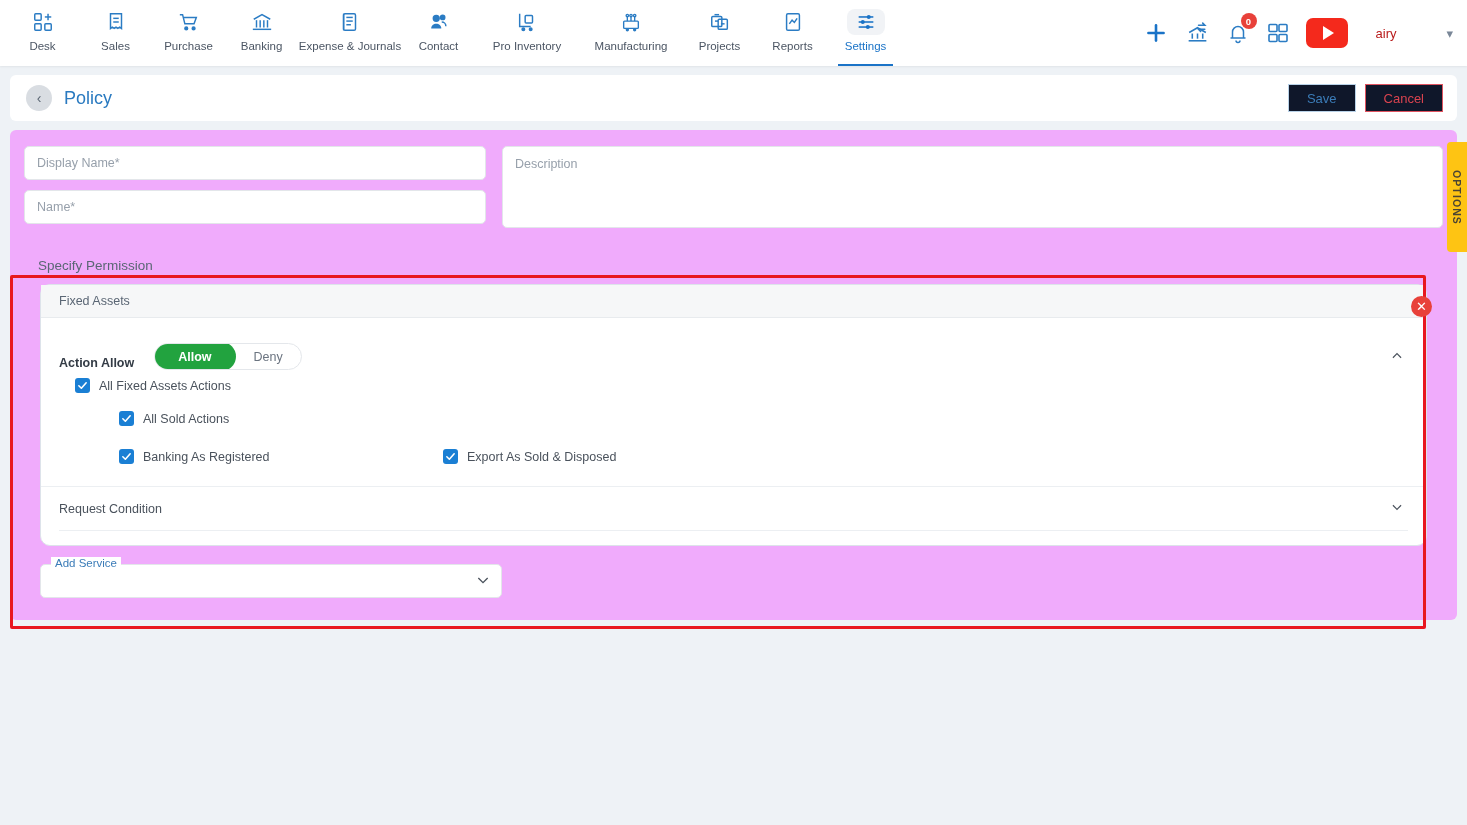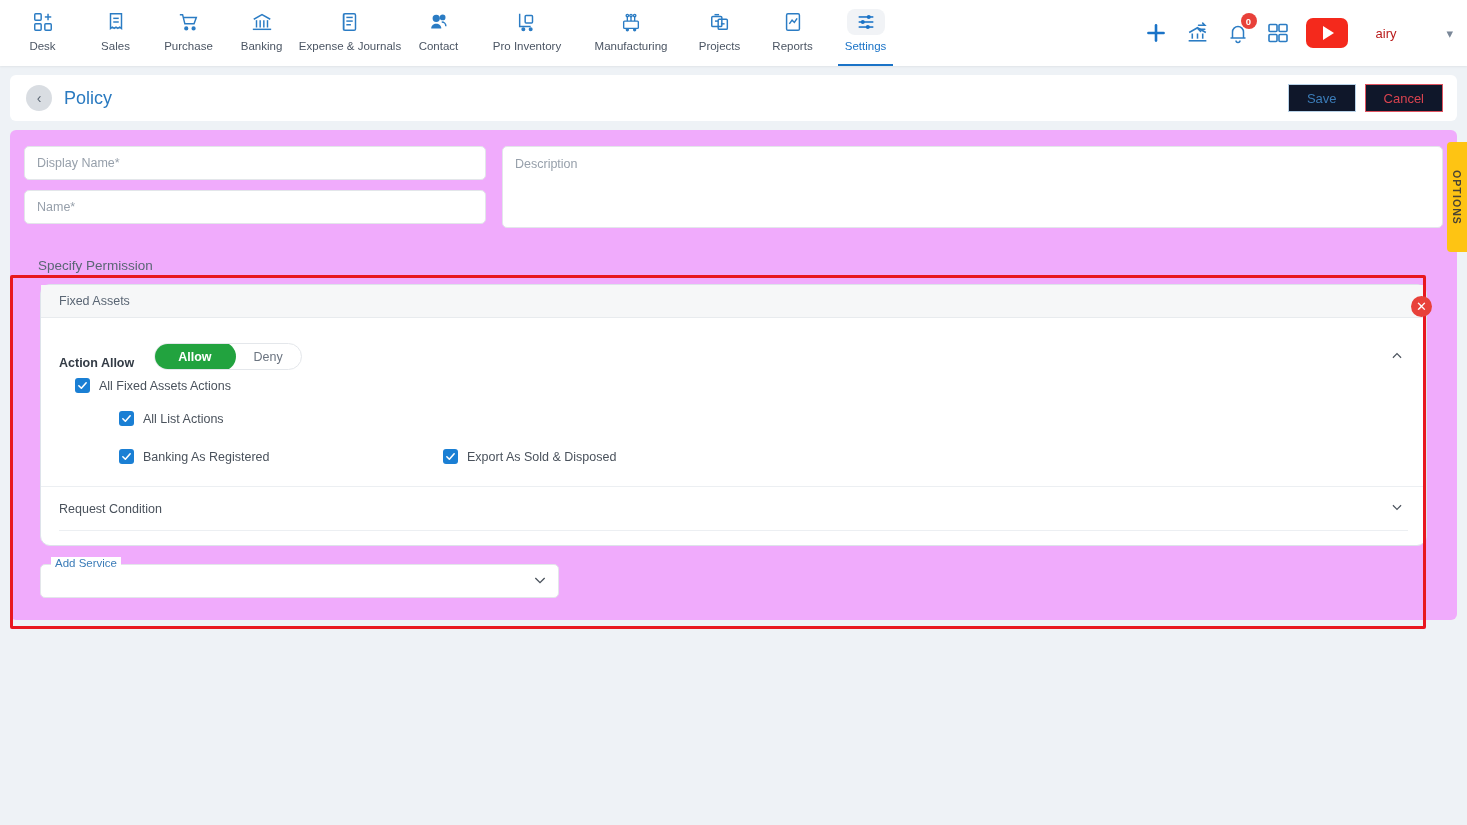--- a/index.html
+++ b/index.html
@@ -184,21 +184,21 @@
   .export-item:nth-child(2) { width: 324px; }
 
   .req-cond {
     display: flex; align-items: center; height: 44px;
     padding: 0 14px 0 18px; border-top: 1px solid #eceff2;
   }
   .req-cond .t { font-size: 12.5px; color: #4a525c; }
   .req-cond-divider { margin: 0 18px; border-bottom: 1px solid #eceff2; }
 
   
-  .add-service-wrap { margin: 18px 8px 0 16px; width: 519px; position: relative; }
+  .add-service-wrap { margin: 18px 8px 0 16px; width: 462px; position: relative; }
   .as-fieldset {
     border: 1px solid #e3e6ea; border-radius: 5px; height: 34px;
     display: flex; align-items: center; padding: 0 10px 0 12px;
     position: relative; background: #fff;
   }
   .as-label {
     position: absolute; top: -8px; left: 10px; background: #fff;
     padding: 0 4px; font-size: 11.5px; color: #3b7cb8;
   }
   .as-chev { margin-left: auto; color: #4a525c; font-size: 14px; }
@@ -457,21 +457,21 @@
 
         <div class="list-group">
 
           <div class="list-sub">
             <div class="cb-row">
               <span class="cbox">
                 <svg width="11" height="11" viewBox="0 0 24 24" fill="none" stroke="#fff" stroke-width="3.4" stroke-linecap="round" stroke-linejoin="round">
                   <polyline points="4,12.5 9.5,18 20,6"></polyline>
                 </svg>
               </span>
-              <span class="cb-label">All List Actions</span>
+              <span class="cb-label">All Sold Actions</span>
             </div>
 
             <div class="export-row">
               <span class="export-item">
                 <span class="cbox">
                   <svg width="11" height="11" viewBox="0 0 24 24" fill="none" stroke="#fff" stroke-width="3.4" stroke-linecap="round" stroke-linejoin="round">
                     <polyline points="4,12.5 9.5,18 20,6"></polyline>
                   </svg>
                 </span>
                 <span class="cb-label">Banking As Registered</span>

